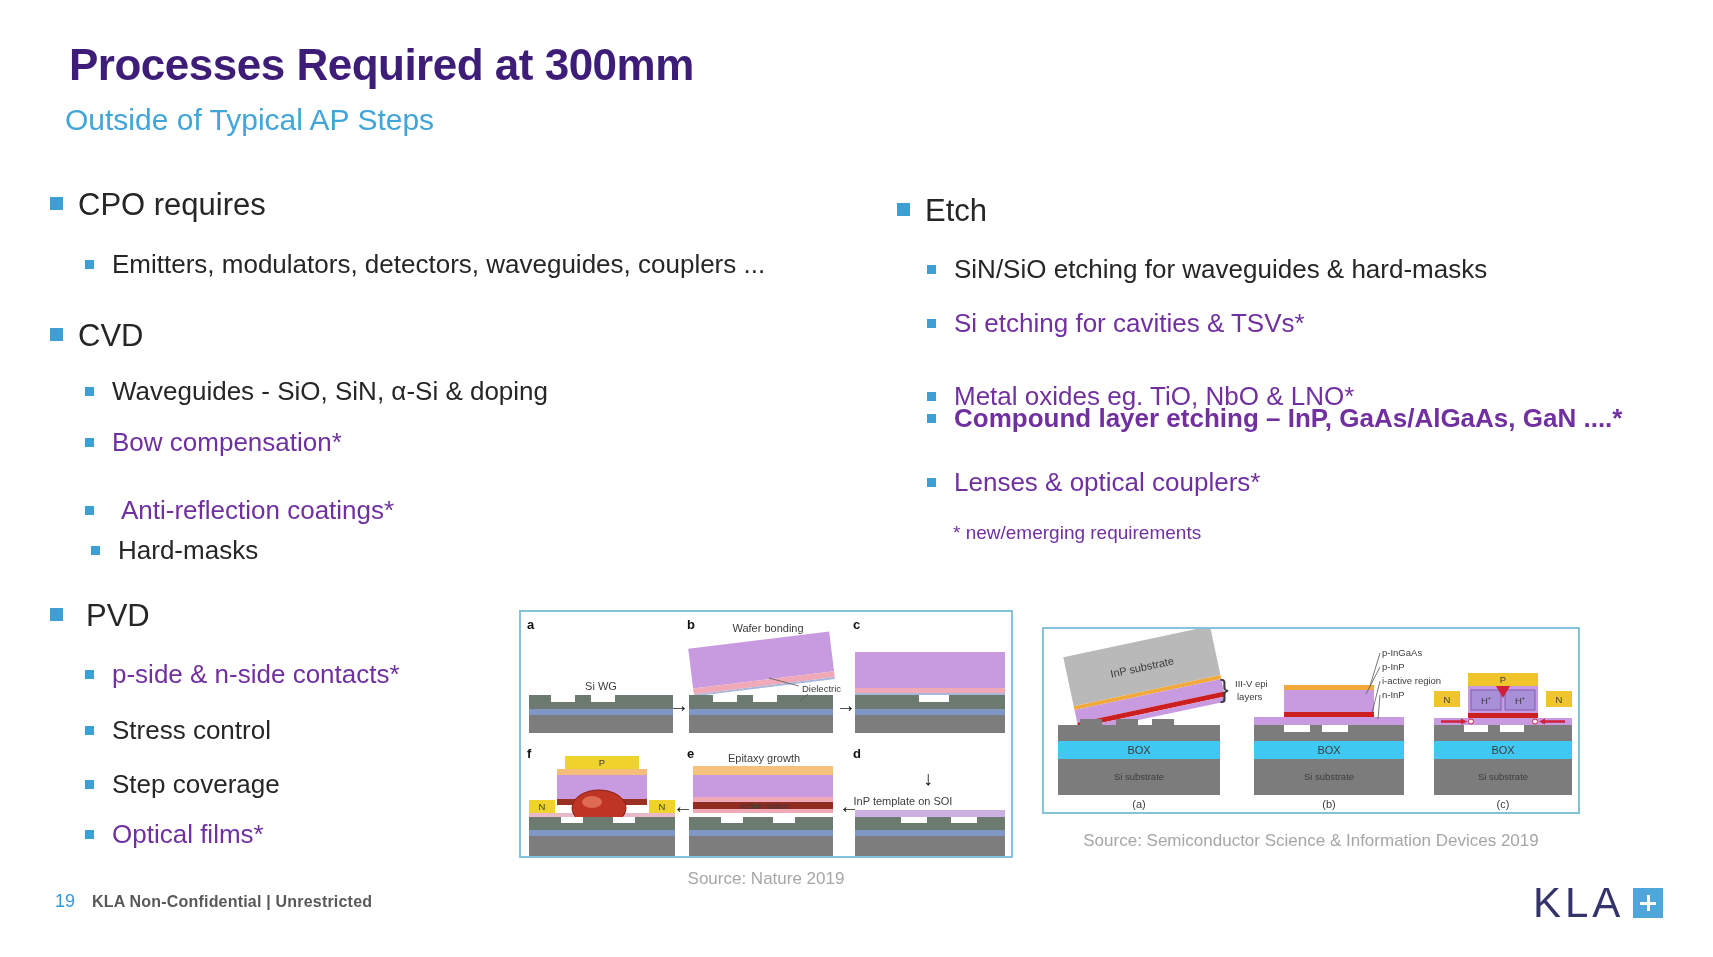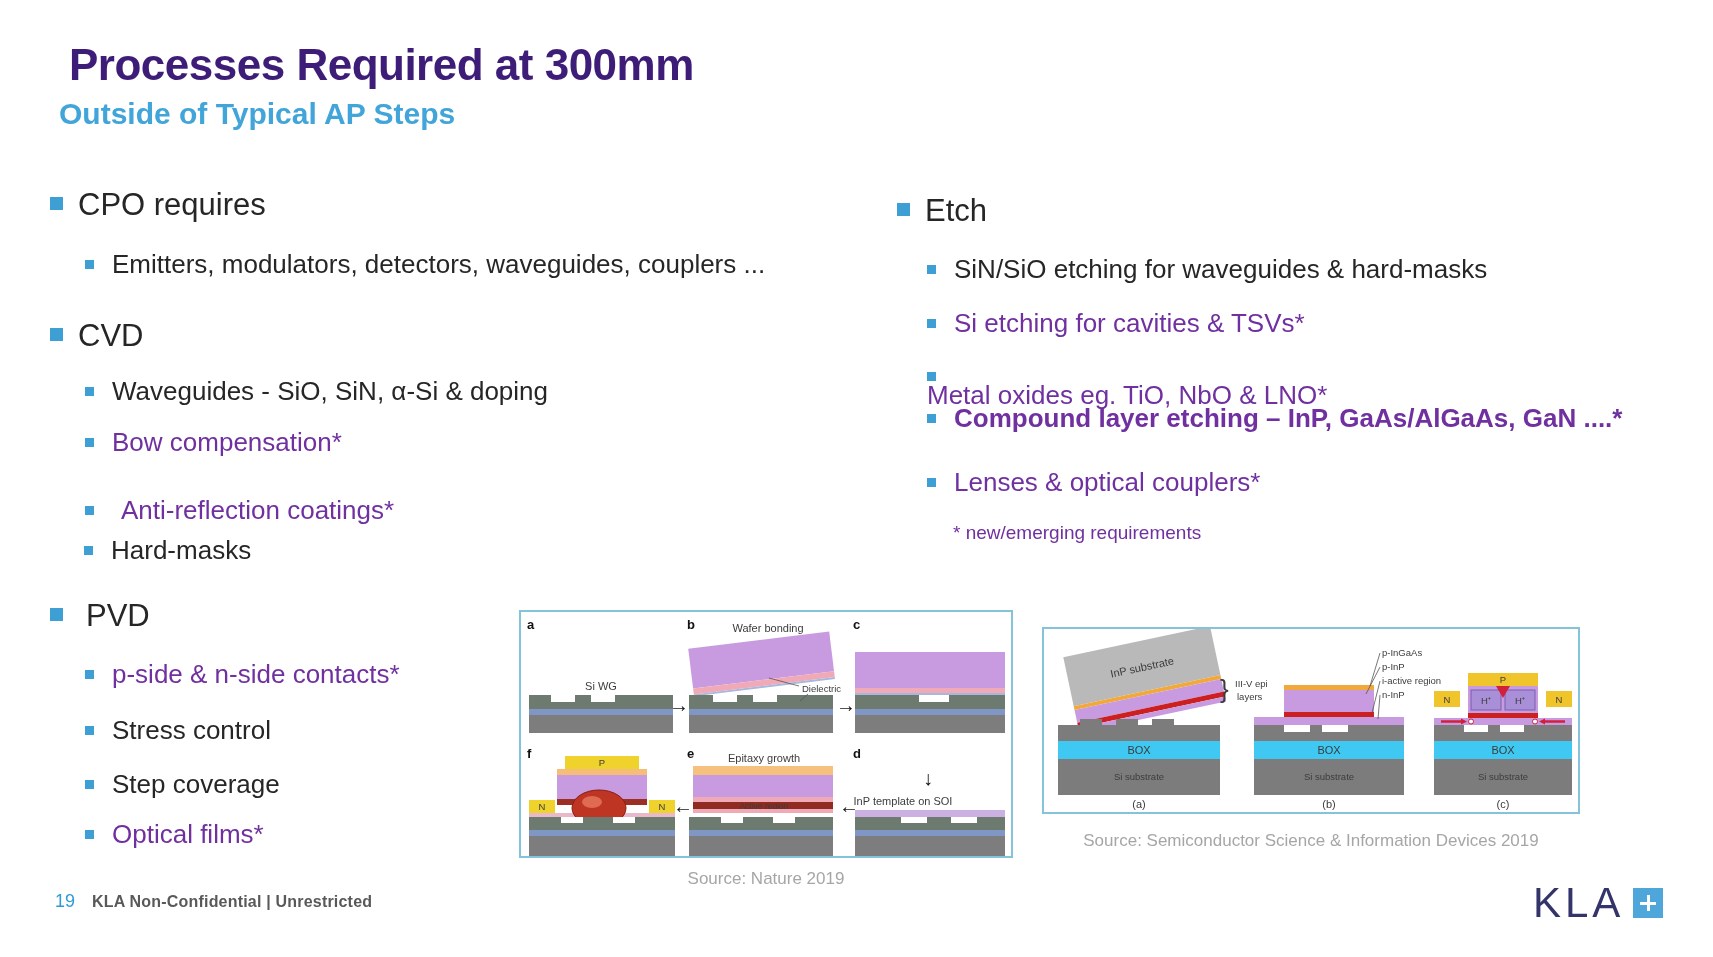--- a/index.html
+++ b/index.html
@@ -1,21 +1,21 @@
 <!DOCTYPE html>
 <html style="--title: #3d1d78; --subtitle: #41a5d9; --bullet: #3e9fd4; --body: #262626; --emphasis: #7030a0; --caption: #a6a6a6; --footer: #595959; --page_number: #2e9bd6;"><head>
 <meta charset="utf-8">
 <style>
   html,body{margin:0;padding:0;background:#ffffff;}
   .slide{
     position:relative;width:1713px;height:957px;background:#ffffff;overflow:hidden;
     font-family:"Liberation Sans",sans-serif;color:var(--body,#262626);
   }
   .title{position:absolute;left:53px;top:24px;font-size:44px;font-weight:600;color:var(--title,#3d1d78);margin:16px;letter-spacing:-0.5px;}
-  .subtitle{position:absolute;left:54px;top:92px;font-size:30px;font-weight:700;color:var(--subtitle,#41a5d9);margin:5px;}
+  .subtitle{position:absolute;left:54px;top:92px;font-size:30px;font-weight:400;color:var(--subtitle,#41a5d9);margin:11px;}
   .row{position:absolute;display:flex;align-items:flex-start;line-height:1.15;}
   .row .sq{flex:0 0 13px;width:13px;height:13px;background:var(--bullet,#3e9fd4);margin-top:10px;margin-right:15px;}
   .row .sq2{flex:0 0 9px;width:9px;height:9px;background:var(--bullet,#3e9fd4);margin-top:10px;margin-right:18px;}
   .htext{font-size:31px;color:var(--body,#262626);}
   .stext{font-size:26px;color:var(--body,#262626);}
   .stext.em{color:var(--emphasis,#7030a0);}
   .footnote{position:absolute;left:953px;top:522px;font-size:19px;color:var(--emphasis,#7030a0);}
   .figure{position:absolute;border:2px solid #85c3da;background:#ffffff;box-sizing:border-box;}
   #fig-left{left:519px;top:610px;width:494px;height:248px;}
   #fig-right{left:1042px;top:627px;width:538px;height:187px;}
@@ -63,21 +63,21 @@
     <span class="stext">Waveguides - SiO, SiN, α-Si &amp; doping</span>
   </div>
   <div class="row" style="left:85px;top:428px;justify-content:flex-end;">
     <span class="sq2"></span>
     <span class="stext em">Bow compensation*</span>
   </div>
   <div class="row" style="left:85px;top:496px;gap:9px;">
     <span class="sq2"></span>
     <span class="stext em">Anti-reflection coatings*</span>
   </div>
-  <div class="row" style="left:84px;top:536px;">
+  <div class="row" style="left:91px;top:536px;">
     <span class="sq2"></span>
     <span class="stext">Hard-masks</span>
   </div>
 
   <div class="row" style="left:50px;top:598px;gap:8px;">
     <span class="sq"></span>
     <span class="htext">PVD</span>
   </div>
   <div class="row" style="left:85px;top:660px;">
     <span class="sq2"></span>
@@ -101,21 +101,21 @@
     <span class="htext">Etch</span>
   </div>
   <div class="row" style="left:927px;top:255px;">
     <span class="sq2"></span>
     <span class="stext">SiN/SiO etching for waveguides &amp; hard-masks</span>
   </div>
   <div class="row" style="left:927px;top:309px;">
     <span class="sq2"></span>
     <span class="stext em">Si etching for cavities &amp; TSVs*</span>
   </div>
-  <div class="row" style="left:927px;top:362px;flex-direction:column;">
+  <div class="row" style="left:927px;top:382px;">
     <span class="sq2"></span>
     <span class="stext em">Metal oxides eg. TiO, NbO &amp; LNO*</span>
   </div>
   <div class="row" style="left:927px;top:404px;font-weight:bold;">
     <span class="sq2"></span>
     <span class="stext em">Compound layer etching – InP, GaAs/AlGaAs, GaN ....*</span>
   </div>
   <div class="row" style="left:927px;top:468px;">
     <span class="sq2"></span>
     <span class="stext em">Lenses &amp; optical couplers*</span>

